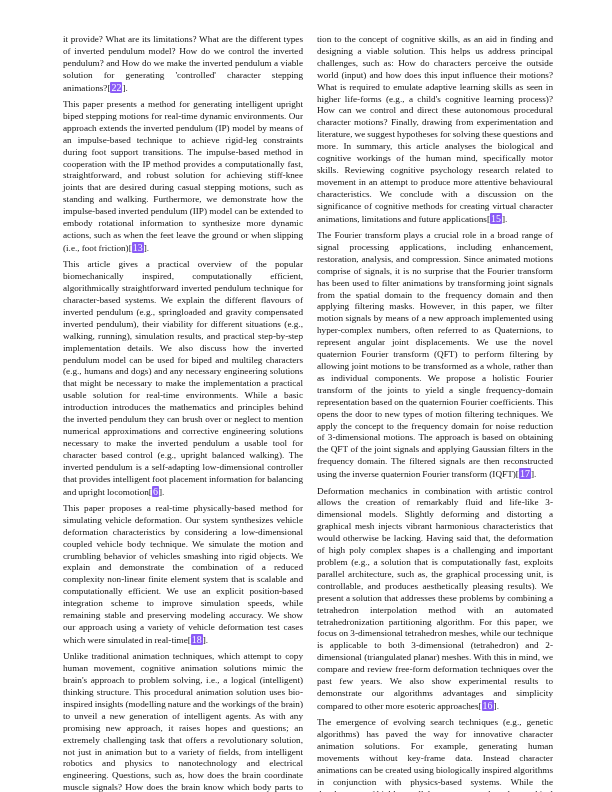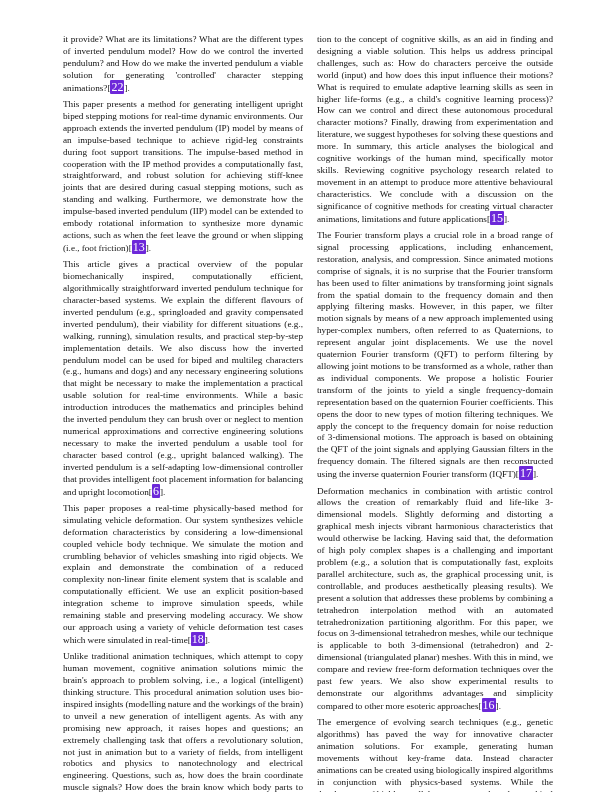--- a/index.html
+++ b/index.html
@@ -23,25 +23,25 @@
     line-height:11.9px;
     text-align:justify;
     text-justify:inter-word;
     hyphens:auto;
     -webkit-hyphens:auto;
     word-spacing:-0.2px;
   }
   .cite { text-decoration:none; white-space:nowrap; }
   .cite .bracket { color:#121212; }
   .cite-num {
-    background:#6d28d9;
+    background:#8b5cf6;
     color:#ffffff;
     padding:0 1px;
     border-radius:1px;
-    font-size:12px;
+    font-size:10px;
   }
 </style>
 </head>
 <body>
 
 <div class="page">
 
   <div class="col col-left">
 
     <p class="para"><span>it provide? What are its limitations? What are the different types of inverted pendulum model? How do we control the inverted pendulum? and How do we make the inverted pendulum a viable solution for generating 'controlled' character stepping animations?</span><a class="cite"><span class="bracket">[</span><span class="cite-num">22</span><span class="bracket">]</span></a><span>.</span></p>

